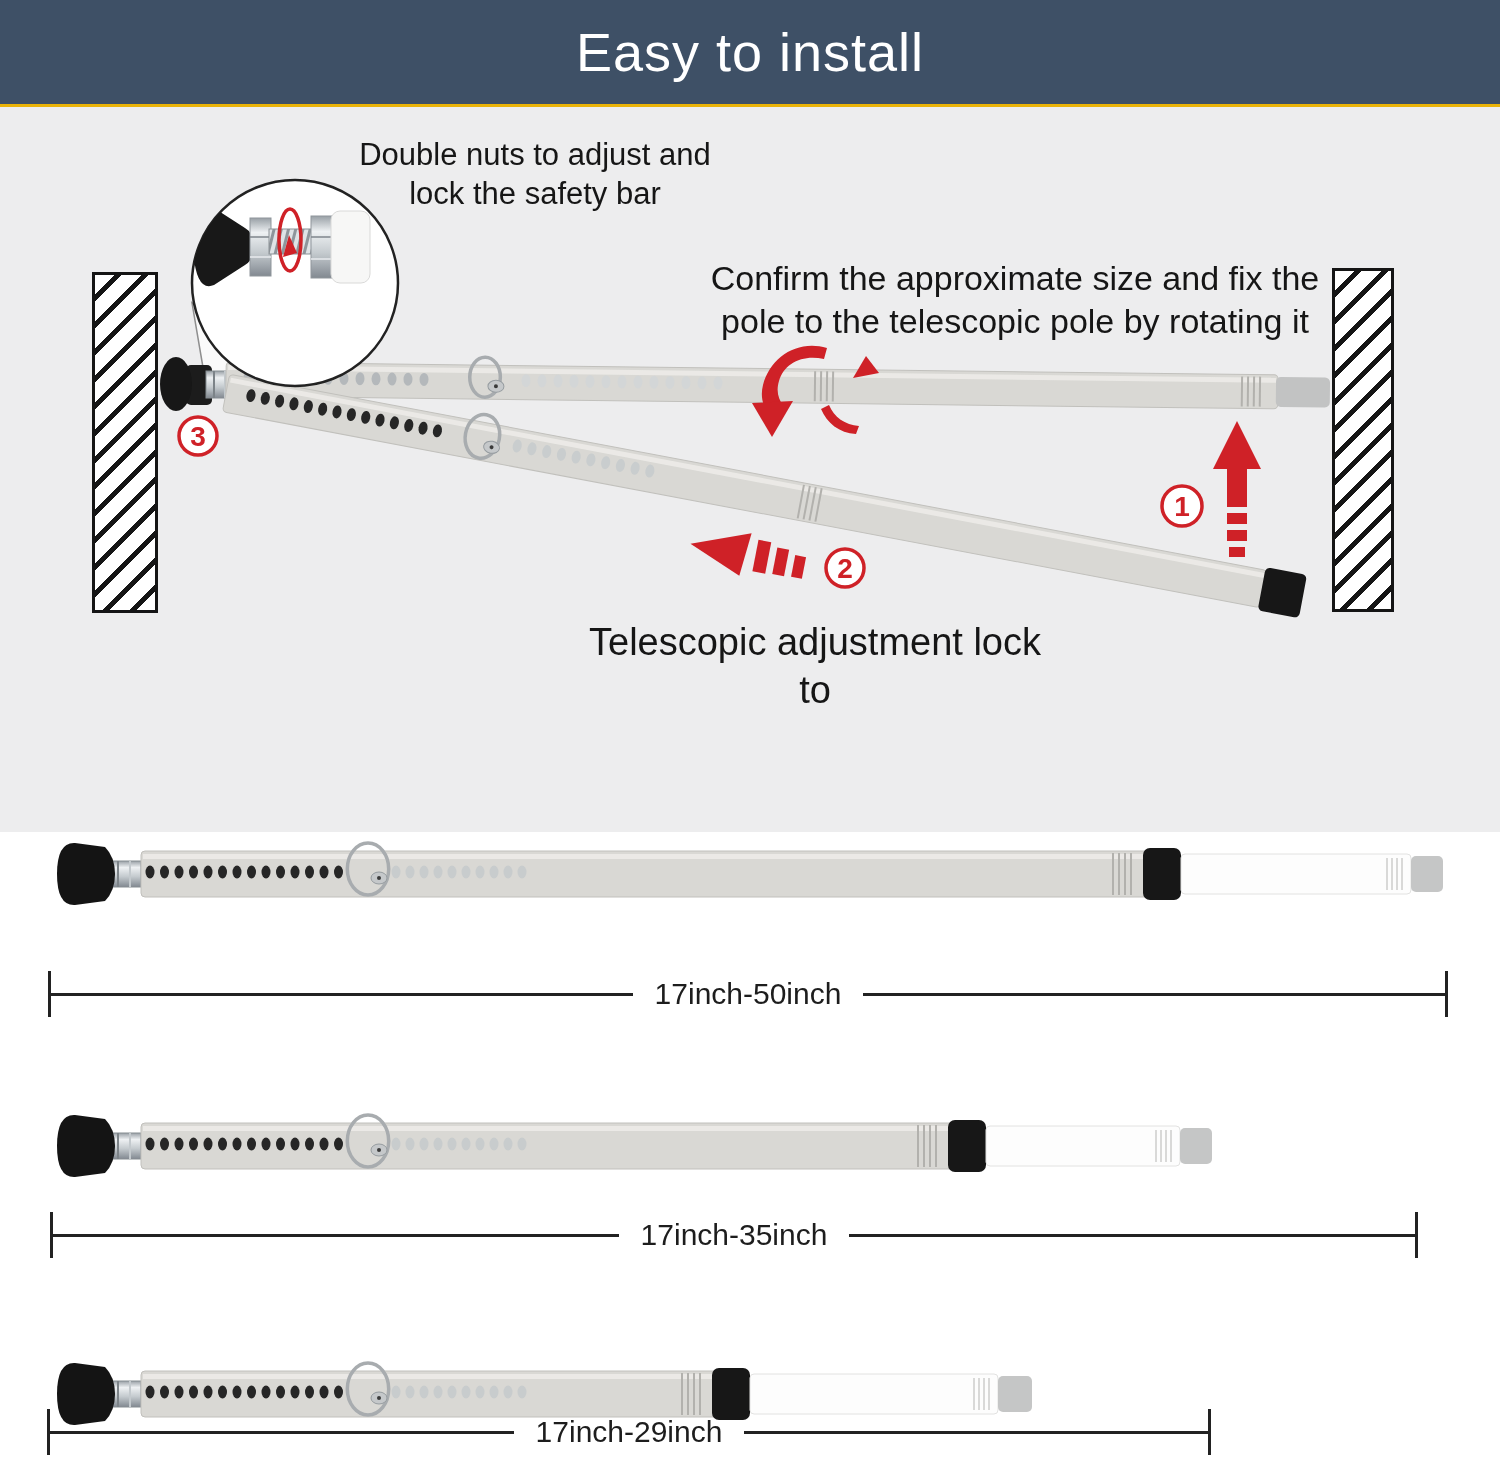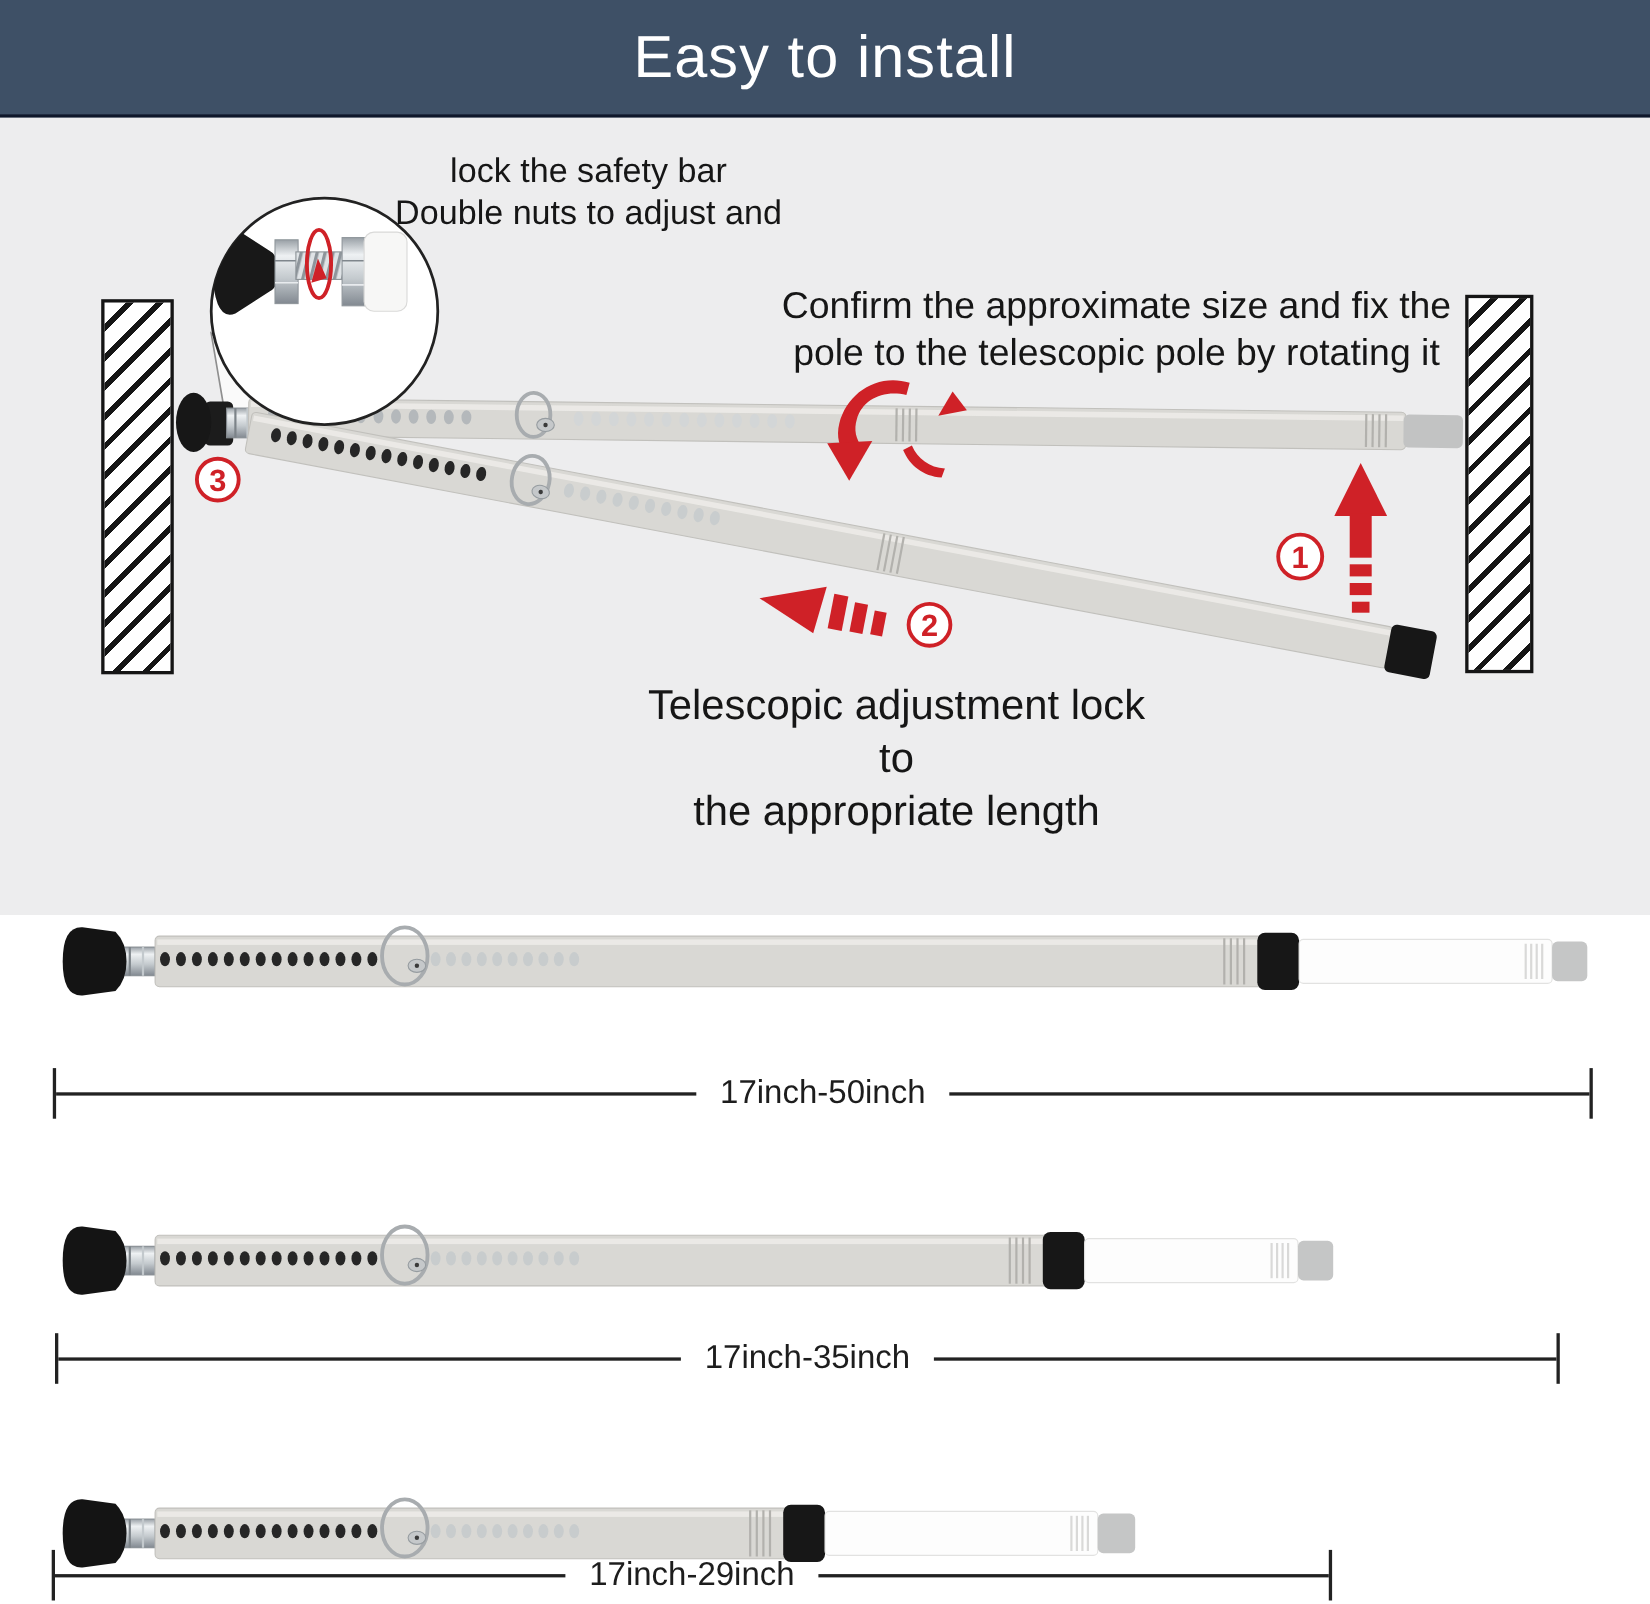--- a/index.html
+++ b/index.html
@@ -9,21 +9,21 @@
     --red:#cf2127;
     --ink:#161616;
   }
   *{margin:0;padding:0;box-sizing:border-box;}
   body{font-family:"Liberation Sans",sans-serif;background:#fff;}
   .page{position:relative;width:1500px;height:1458px;overflow:hidden;background:#fff;}
 
   
   .banner{position:absolute;left:0;top:0;width:1500px;height:107px;
     background:var(--header-bg);display:flex;align-items:center;justify-content:center;
-    border-bottom:3px solid #0f172a;}
+    border-bottom:3px solid #eab308;}
   .banner h1{color:var(--header-text);font-size:54px;font-weight:400;letter-spacing:1px;}
 
   
   .diagram{position:absolute;left:0;top:107px;width:1500px;height:725px;background:var(--section-bg);}
   .diagram svg{position:absolute;left:0;top:0;}
   .wall{position:absolute;border:3px solid #151515;background:
     repeating-linear-gradient(135deg,#ffffff 0px,#ffffff 14px,#151515 14px,#151515 19px);}
   .wall-left{left:92px;top:165px;width:66px;height:341px;}
   .wall-right{left:1332px;top:161px;width:62px;height:344px;}
 
@@ -210,30 +210,29 @@
           <line x1="311" y1="130" x2="332" y2="130" stroke="#7f868c" stroke-width="1.5"></line>
           <line x1="311" y1="152" x2="332" y2="152" stroke="#e8ebee" stroke-width="1.5"></line>
           <rect x="331" y="104" width="39" height="72" rx="9" fill="#f7f7f6" stroke="#d9d9d8"></rect>
           <ellipse cx="290" cy="133" rx="11" ry="31" fill="none" class="red-stroke" stroke-width="3.5"></ellipse>
           <polygon class="red-fill" points="283,150 297,146 289,128"></polygon>
         </g>
       </g>
     </svg>
 
     <div class="note note-callout">
+      <span>Double nuts to adjust and</span>
       <span>lock the safety bar</span>
-      <span>Double nuts to adjust and</span>
     </div>
     <div class="note note-confirm">
       <span>Confirm the approximate size and fix the</span>
       <span>pole to the telescopic pole by rotating it</span>
     </div>
     <div class="note note-telescopic">
       <span>Telescopic adjustment lock to</span>
-      <span>the appropriate length</span>
     </div>
   </section>
 
   <section class="sizes">
     <svg id="poles-svg" width="1500" height="626" viewBox="0 0 1500 626">
       <defs>
         <linearGradient id="metal2" x1="0" y1="0" x2="0" y2="1">
           <stop offset="0" stop-color="#99a0a6"></stop>
           <stop offset="0.25" stop-color="#eef1f3"></stop>
           <stop offset="0.6" stop-color="#c4cace"></stop>

